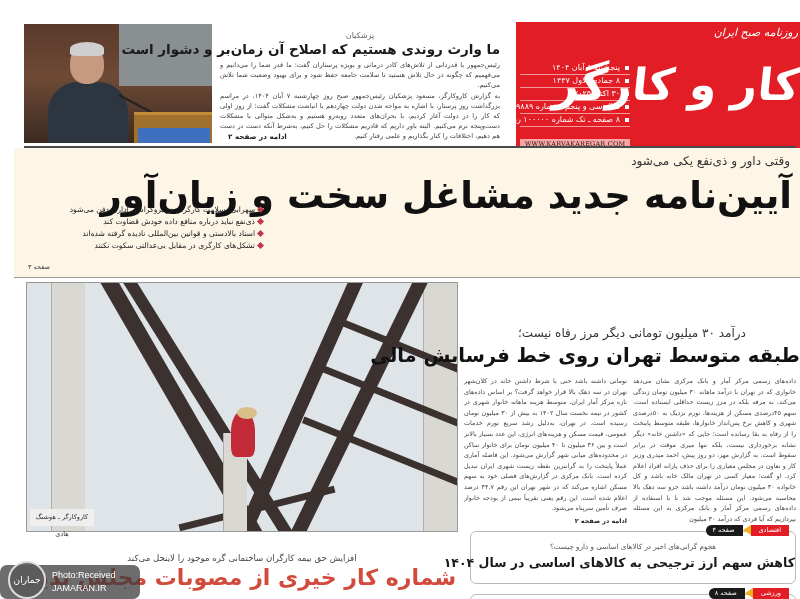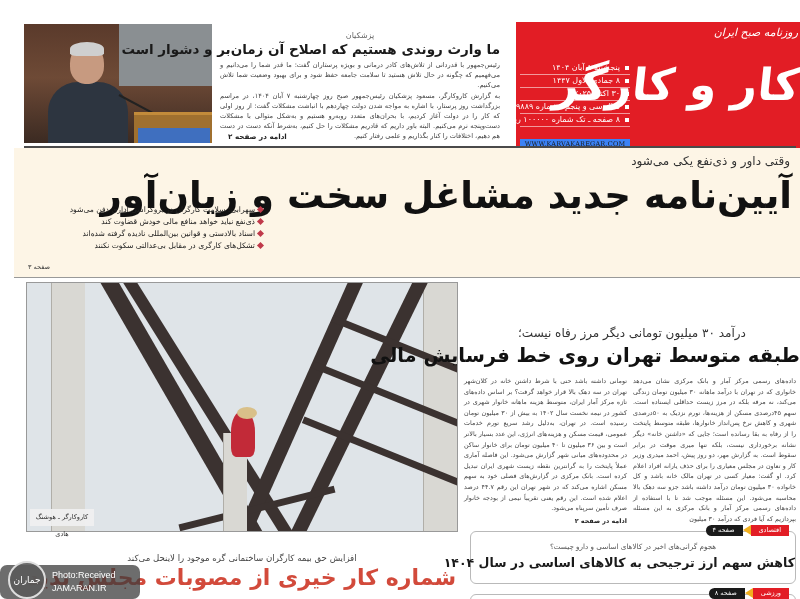--- a/index.html
+++ b/index.html
@@ -6,21 +6,21 @@
   html, body { width: 800px; height: 599px; overflow: hidden; background: #fff; }
   body { font-family: "DejaVu Sans", sans-serif; color: #1a1a1a; position: relative; direction: rtl; }
 
   
   .masthead { position: absolute; left: 516px; top: 22px; width: 290px; height: 132px; background: #e21d25; }
   .masthead .subtitle { position: absolute; right: 8px; top: 4px; color: #fff; font-family: "DejaVu Serif", serif; font-size: 11px; font-style: italic; }
   .masthead .logo { position: absolute; right: 6px; top: 18px; color: #fff; font-family: "DejaVu Sans", sans-serif; font-weight: bold; font-size: 44px; line-height: 90px; letter-spacing: -1px; transform: skewX(-6deg); }
   .masthead .info { position: absolute; left: 4px; top: 40px; width: 110px; }
   .masthead .info-line { color: #fff; font-size: 8px; line-height: 12px; border-bottom: 1px solid rgba(255,255,255,0.55); padding-right: 10px; position: relative; white-space: nowrap; }
   .masthead .info-line::before { content: ""; position: absolute; right: 1px; top: 4px; width: 4px; height: 4px; background: #fff; }
-  .masthead .website { position: absolute; left: 4px; bottom: 4px; width: 110px; height: 11px; background: #3b82f6; color: #1a1a1a; font-family: "DejaVu Serif", serif; font-size: 6.5px; line-height: 11px; text-align: center; direction: ltr; letter-spacing: 0.2px; }
+  .masthead .website { position: absolute; left: 4px; bottom: 4px; width: 110px; height: 11px; background: #fca5a5; color: #1a1a1a; font-family: "DejaVu Serif", serif; font-size: 6.5px; line-height: 11px; text-align: center; direction: ltr; letter-spacing: 0.2px; }
 
   
   .top-story { position: absolute; left: 24px; top: 24px; width: 476px; height: 120px; }
   .top-photo { position: absolute; left: 0; top: 0; width: 188px; height: 119px; background: linear-gradient(180deg, #5a3a2b 0%, #6e4a36 45%, #3b2a22 100%); overflow: hidden; }
   .top-photo .wall { position: absolute; left: 95px; top: 0; width: 93px; height: 62px; background: #8a8f92; }
   .top-photo .person-head { position: absolute; left: 46px; top: 20px; width: 34px; height: 40px; border-radius: 48% 48% 44% 44%; background: #c79a80; }
   .top-photo .person-hair { position: absolute; left: 46px; top: 18px; width: 34px; height: 14px; border-radius: 50% 50% 20% 20%; background: #cfcfcf; }
   .top-photo .person-body { position: absolute; left: 24px; top: 58px; width: 80px; height: 61px; border-radius: 30px 30px 0 0; background: #2d3540; }
   .top-photo .podium { position: absolute; left: 110px; top: 88px; width: 78px; height: 31px; background: #a0702f; border-top: 3px solid #c38b3a; }
   .top-photo .podium-screen { position: absolute; left: 114px; top: 104px; width: 72px; height: 15px; background: #3f6fbf; }
@@ -113,21 +113,21 @@
 </div>
 <div class="rule-top"></div>
 
 <div class="lead-band">
   <div class="lead-kicker">وقتی داور و ذی‌نفع یکی می‌شود</div>
   <div class="lead-headline">
     <div>آیین‌نامه جدید مشاغل سخت و زیان‌آور</div>
   </div>
   <div class="lead-bullets">
     <div class="lead-bullet">سهرابی: سلامت کارگران در بروکراسی اداری دفن می‌شود</div>
-    <div class="lead-bullet">ذی‌نفع نباید خواهد منافع مالی خودش قضاوت کند</div>
+    <div class="lead-bullet">ذی‌نفع نباید درباره منافع داده خودش قضاوت کند</div>
     <div class="lead-bullet">اسناد بالادستی و قوانین بین‌المللی نادیده گرفته شده‌اند</div>
     <div class="lead-bullet">تشکل‌های کارگری در مقابل بی‌عدالتی سکوت نکنند</div>
   </div>
   <div class="lead-page">صفحه ۳</div>
 </div>
 <div class="rule-mid"></div>
 
 <div class="steel-photo">
   <div class="col" style="left:24px;top:0;width:34px;height:250px;"></div>
   <div class="col" style="left:396px;top:0;width:36px;height:250px;"></div>

